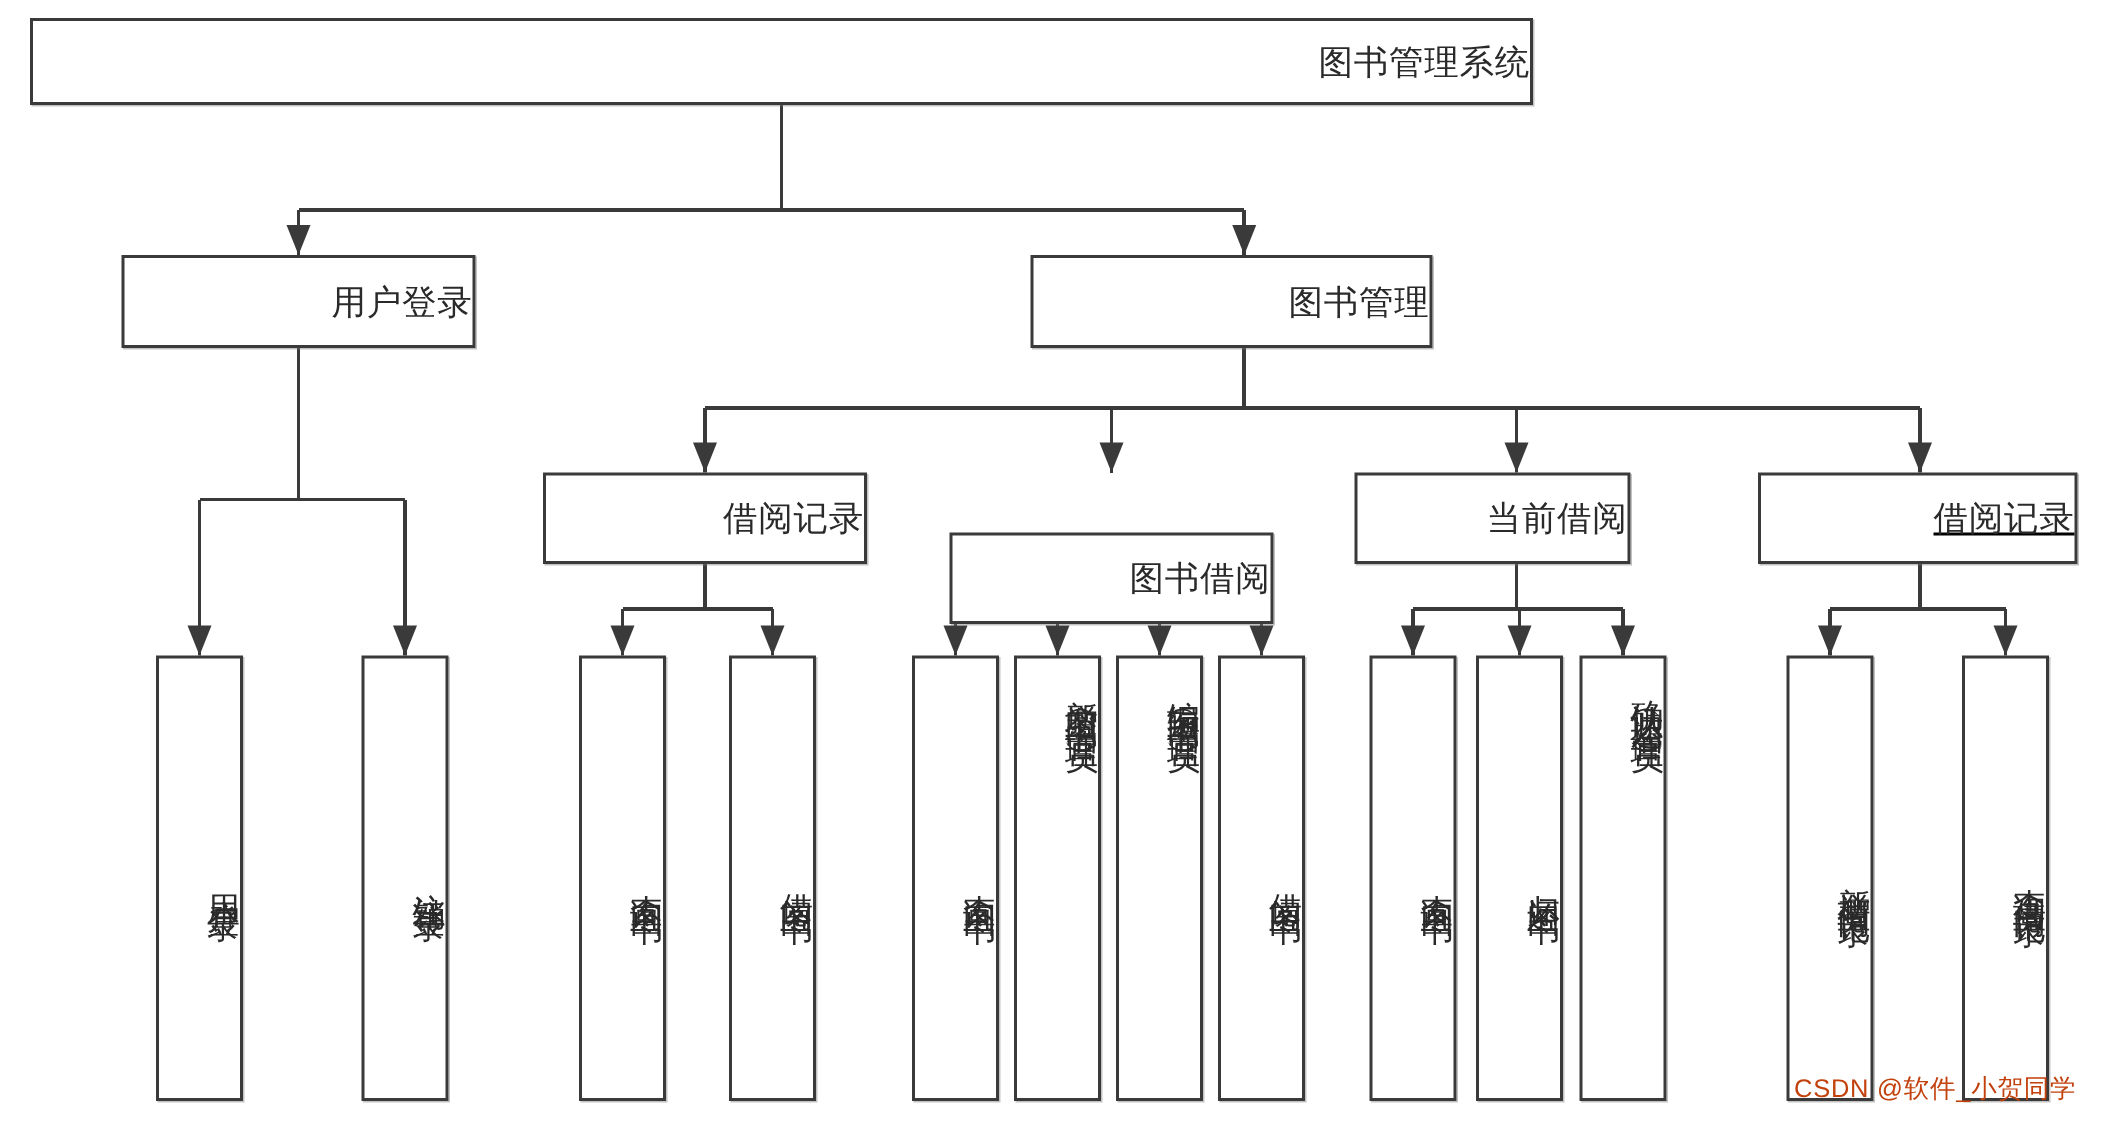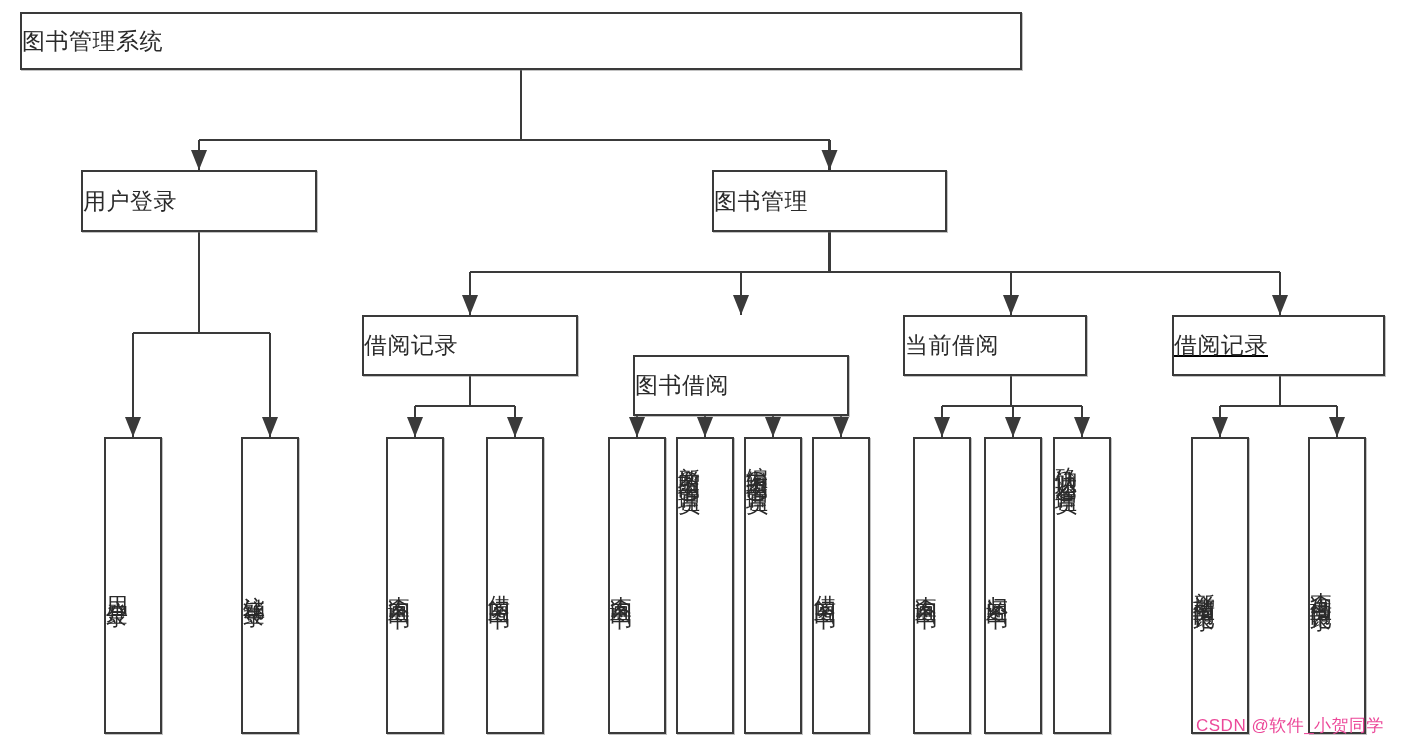--- a/index.html
+++ b/index.html
@@ -13,21 +13,21 @@
   svg#tree-svg{position:absolute;left:0;top:0;width:1405px;height:747px;display:block;}
 
   .node-box{
     position:absolute;
     background:#ffffff;
     border:2.5px solid #3a3a3a;
     box-sizing:border-box;
     box-shadow:1px 1px 0 rgba(120,120,120,.45);
     display:flex;
     align-items:center;
-    justify-content:flex-start;
+    justify-content:flex-end;
   }
   .node-label{
     color:#2a2a2a;
     line-height:1.06;
     letter-spacing:.5px;
     white-space:pre;
     text-align:center;
   }
   .horiz .node-label{font-size:23px;}
   .vert{align-items:flex-start;}
@@ -108,21 +108,21 @@
       <line x1="1337" y1="406" x2="1337" y2="437" stroke="#3a3a3a" stroke-width="2.5" shape-rendering="crispEdges"></line>
       <polygon points="1329,417 1345,417 1337,437" fill="#3a3a3a"></polygon>
     </svg>
   <div id="node-layer">
       <div class="node-box horiz" style="left: 20px; top: 12px; width: 1002px; height: 58px;">
         <span class="node-label">图书管理系统</span>
       </div>
       <div class="node-box horiz" style="left: 81px; top: 170px; width: 236px; height: 62px;">
         <span class="node-label">用户登录</span>
       </div>
-      <div class="node-box horiz" style="left: 712px; top: 170px; width: 235px; height: 62px;">
+      <div class="node-box horiz" style="left: 687px; top: 170px; width: 268px; height: 62px;">
         <span class="node-label">图书管理</span>
       </div>
       <div class="node-box horiz" style="left: 362px; top: 315px; width: 216px; height: 61px;">
         <span class="node-label">借阅记录</span>
       </div>
       <div class="node-box horiz" style="left: 633px; top: 315px; width: 216px; height: 61px; margin-top: 40px;">
         <span class="node-label">图书借阅</span>
       </div>
       <div class="node-box horiz" style="left: 903px; top: 315px; width: 184px; height: 61px;">
         <span class="node-label">当前借阅</span>
@@ -163,14 +163,14 @@
       <div class="node-box vert top-v" style="left: 1053px; top: 437px; width: 58px; height: 297px;">
         <span class="node-label">确认归还（管理员）</span>
       </div>
       <div class="node-box vert center-v" style="left: 1191px; top: 437px; width: 58px; height: 297px;">
         <span class="node-label">新增借阅记录</span>
       </div>
       <div class="node-box vert center-v" style="left: 1308px; top: 437px; width: 58px; height: 297px;">
         <span class="node-label">查询借阅记录</span>
       </div>
     </div>
-  <div id="watermark" style="left: 1196px; top: 714px; color: #ec4899;">CSDN @软件_小贺同学</div>
+  <div id="watermark" style="left: 1196px; top: 714px; color: #c2410c;">CSDN @软件_小贺同学</div>
 </div>
 
 </body></html>

